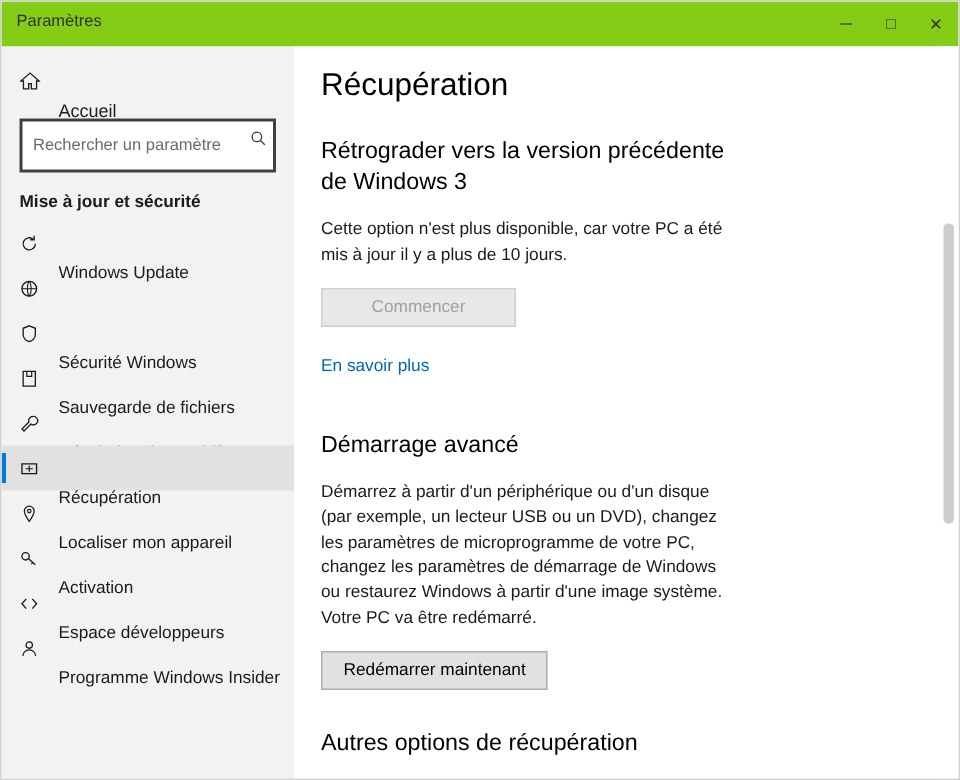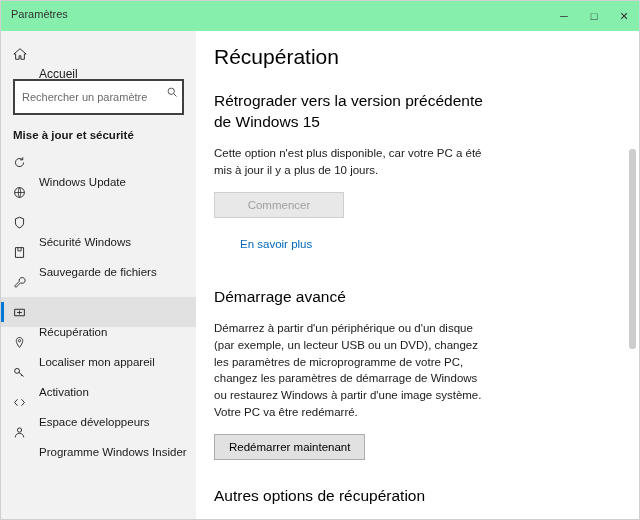--- a/index.html
+++ b/index.html
@@ -21,21 +21,21 @@
     background: #ffffff;
     border: 1px solid #d0d0d0;
     box-sizing: border-box;
     overflow: hidden;
   }
   
   .titlebar {
     position: absolute;
     top: 0; left: 0; right: 0;
     height: 30px;
-    background: #86efac;
+    background: #84cc16;
     padding-left: 20px;
   }
   .title-text {
     position: absolute;
     left: 10px;
     top: 7px;
     font-size: 11px;
     color: #333333;
   }
   .win-buttons {
@@ -191,21 +191,20 @@
     background: #e8e8e8;
   }
   .link {
     display: block;
     font-size: 11.5px;
     color: #0067b8;
     text-decoration: none;
     margin-bottom: 9px;
     max-width: 290px;
     line-height: 1.4;
-    margin-left: 26px;
   }
   .spacer-lg { height: 26px; }
   .spacer-md { height: 18px; }
 
   
   .scrollbar {
     position: absolute;
     top: 30px;
     right: 0;
     width: 13px;
@@ -354,21 +353,21 @@
       </span>
       <span class="side-label">Programme Windows Insider</span>
     </div>
   </div>
 
   <div class="content">
     <div class="content-inner">
       <h1 class="page-title">Récupération</h1>
 
       
-      <h2 class="section-title">Rétrograder vers la version précédente de Windows 15</h2>
+      <h2 class="section-title">Rétrograder vers la version précédente de Windows 3</h2>
       <p class="body-text">Cette option n'est plus disponible, car votre PC a été mis à jour il y a plus de 10 jours.</p>
       <div class="btn disabled">Commencer</div>
       <div class="spacer-md"></div>
       <a class="link" href="#">En savoir plus</a>
 
       <div class="spacer-lg"></div>
 
       
       <h2 class="section-title">Démarrage avancé</h2>
       <p class="body-text">Démarrez à partir d'un périphérique ou d'un disque (par exemple, un lecteur USB ou un DVD), changez les paramètres de microprogramme de votre PC, changez les paramètres de démarrage de Windows ou restaurez Windows à partir d'une image système. Votre PC va être redémarré.</p>

